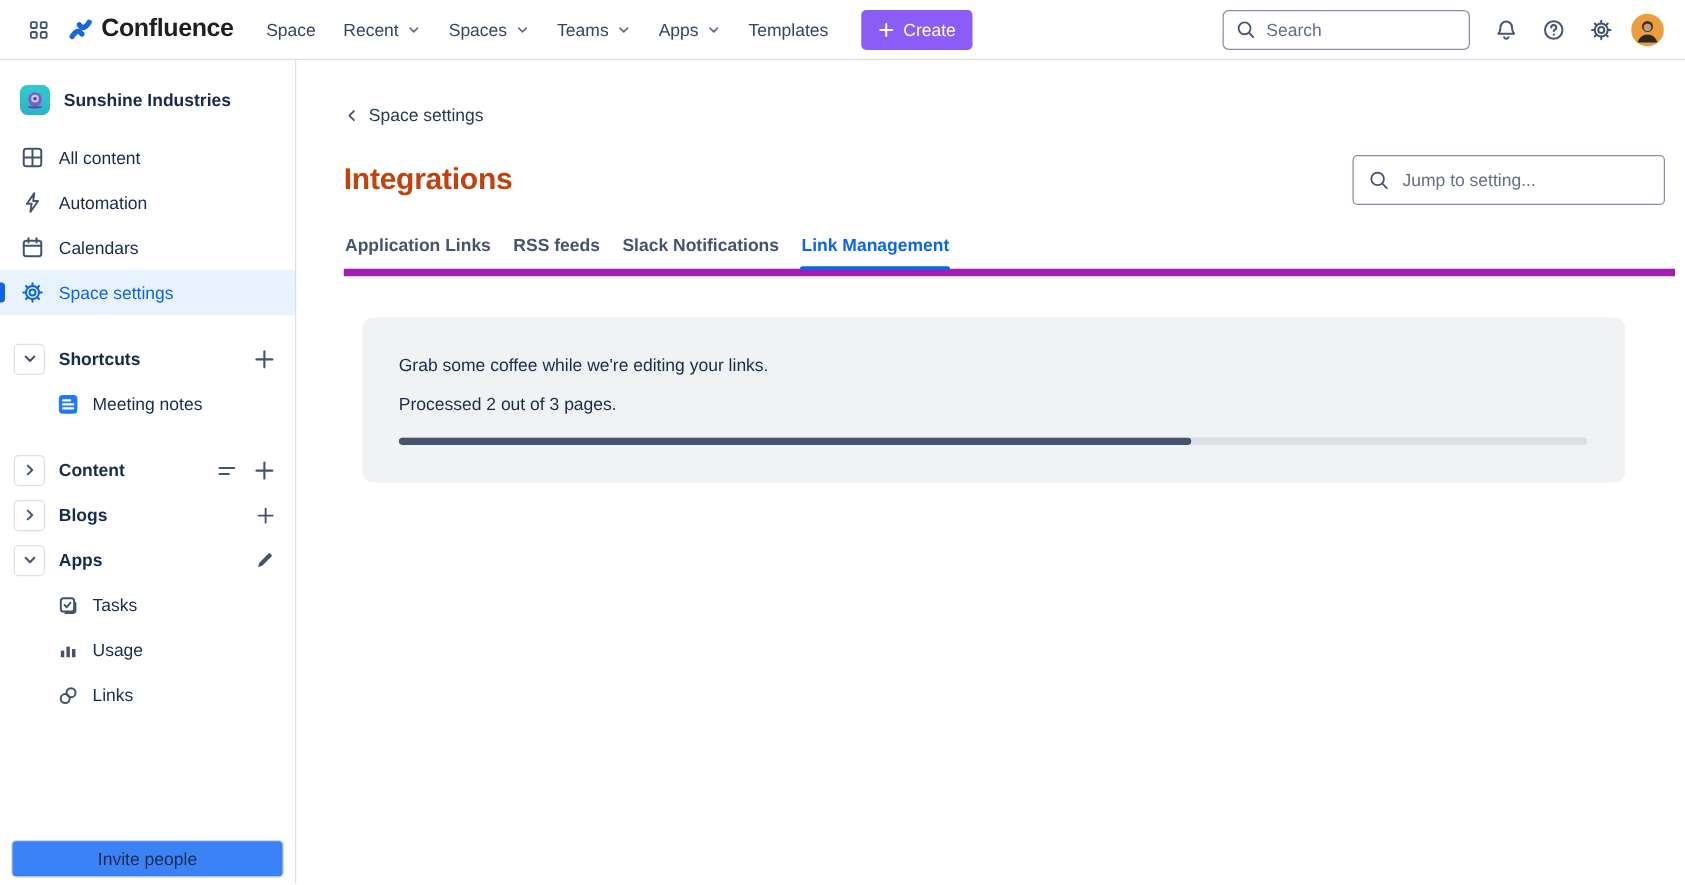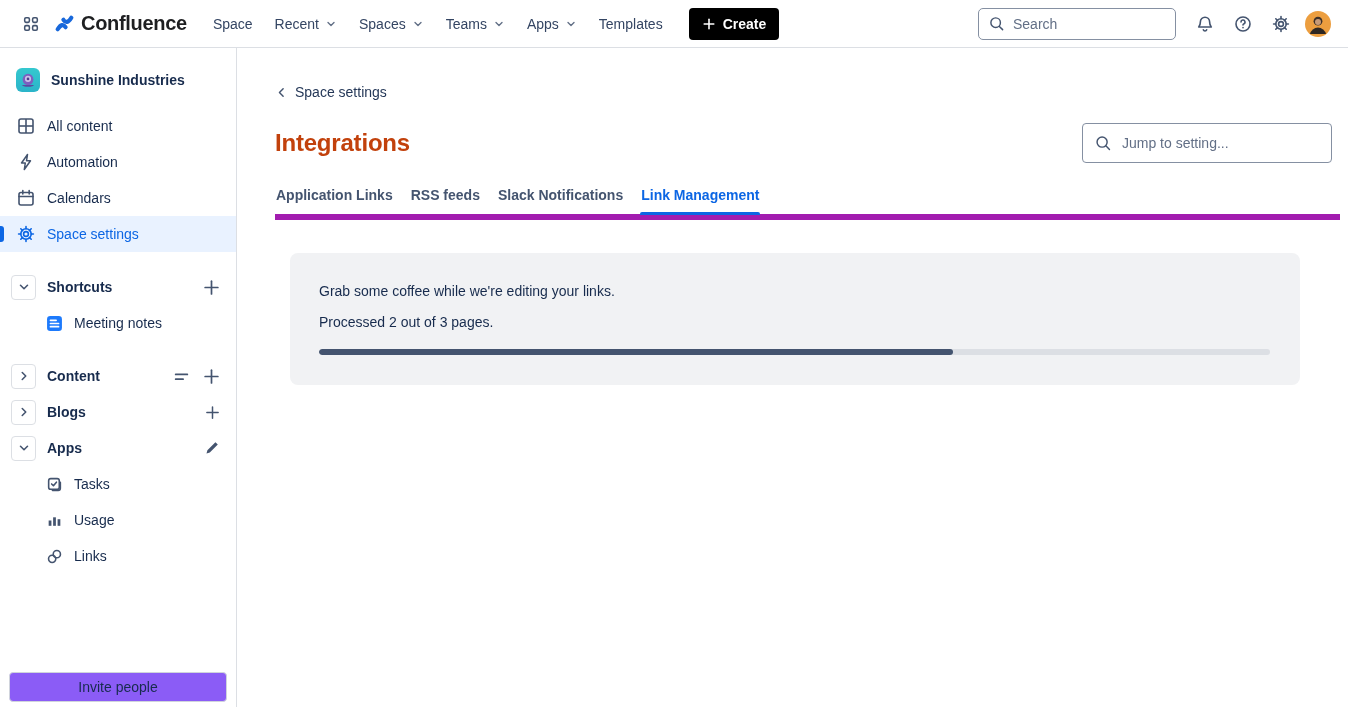--- a/index.html
+++ b/index.html
@@ -26,22 +26,22 @@
   .logo { display:flex; align-items:center; gap:6px; margin:0 14px 0 6px; }
   .logo-text { font-size:20px; font-weight:600; color:#1E1F21; letter-spacing:-0.3px; }
   .nav { display:flex; align-items:center; gap:2px; }
   .nav-item {
     display:flex; align-items:center; gap:6px; padding:7px 10px;
     border:none; background:none; border-radius:4px;
     font-size:14px; font-weight:500; color:#344563;
   }
   .create-btn {
     margin-left:14px; display:flex; align-items:center; gap:7px;
-    background:#000000; color:#fff; border:none; border-radius:4px;
-    height:32px; padding:0 13px; font-size:14px; font-weight:700;
+    background:#8b5cf6; color:#fff; border:none; border-radius:4px;
+    height:32px; padding:0 13px; font-size:14px; font-weight:400;
   }
   .topbar-right { margin-left:auto; display:flex; align-items:center; gap:8px; }
   .search-box {
     display:flex; align-items:center; gap:8px; width:198px; height:32px;
     border:1px solid #8590A2; border-radius:5px; padding:0 9px;
     color:#626F86; margin-right:6px;
   }
   .search-box input {
     border:none; outline:none; width:100%; font-size:14px;
     font-family:inherit; color:#172B4D; background:transparent;
@@ -96,21 +96,21 @@
   .sub-item {
     height:36px; display:flex; align-items:center; gap:11px;
     padding-left:46px; font-size:14px; color:#172B4D; cursor:pointer;
     border:none; background:none; width:100%; text-align:left;
   }
   .gap-sm { height:17px; }
 
   .invite-wrap { margin-top:auto; padding:8px 9px 5px; }
   .invite-btn {
     width:100%; height:30px; border:1px solid #D0D4DC; border-radius:4px;
-    background:#8b5cf6; font-size:14px; color:#172B4D;
+    background:#3b82f6; font-size:14px; color:#172B4D;
   }
 
   
   .main { flex:1; padding:36px 8px 0 38px; overflow:hidden; }
   .back-link {
     display:inline-flex; align-items:center; gap:7px;
     border:none; background:none; font-size:14px; color:#253858; padding:0;
   }
   .title-row { display:flex; align-items:center; justify-content:space-between; margin:20px 8px 0 0; }
   .page-title { font-size:24px; font-weight:700; color:#c2410c; letter-spacing:-0.2px; }

